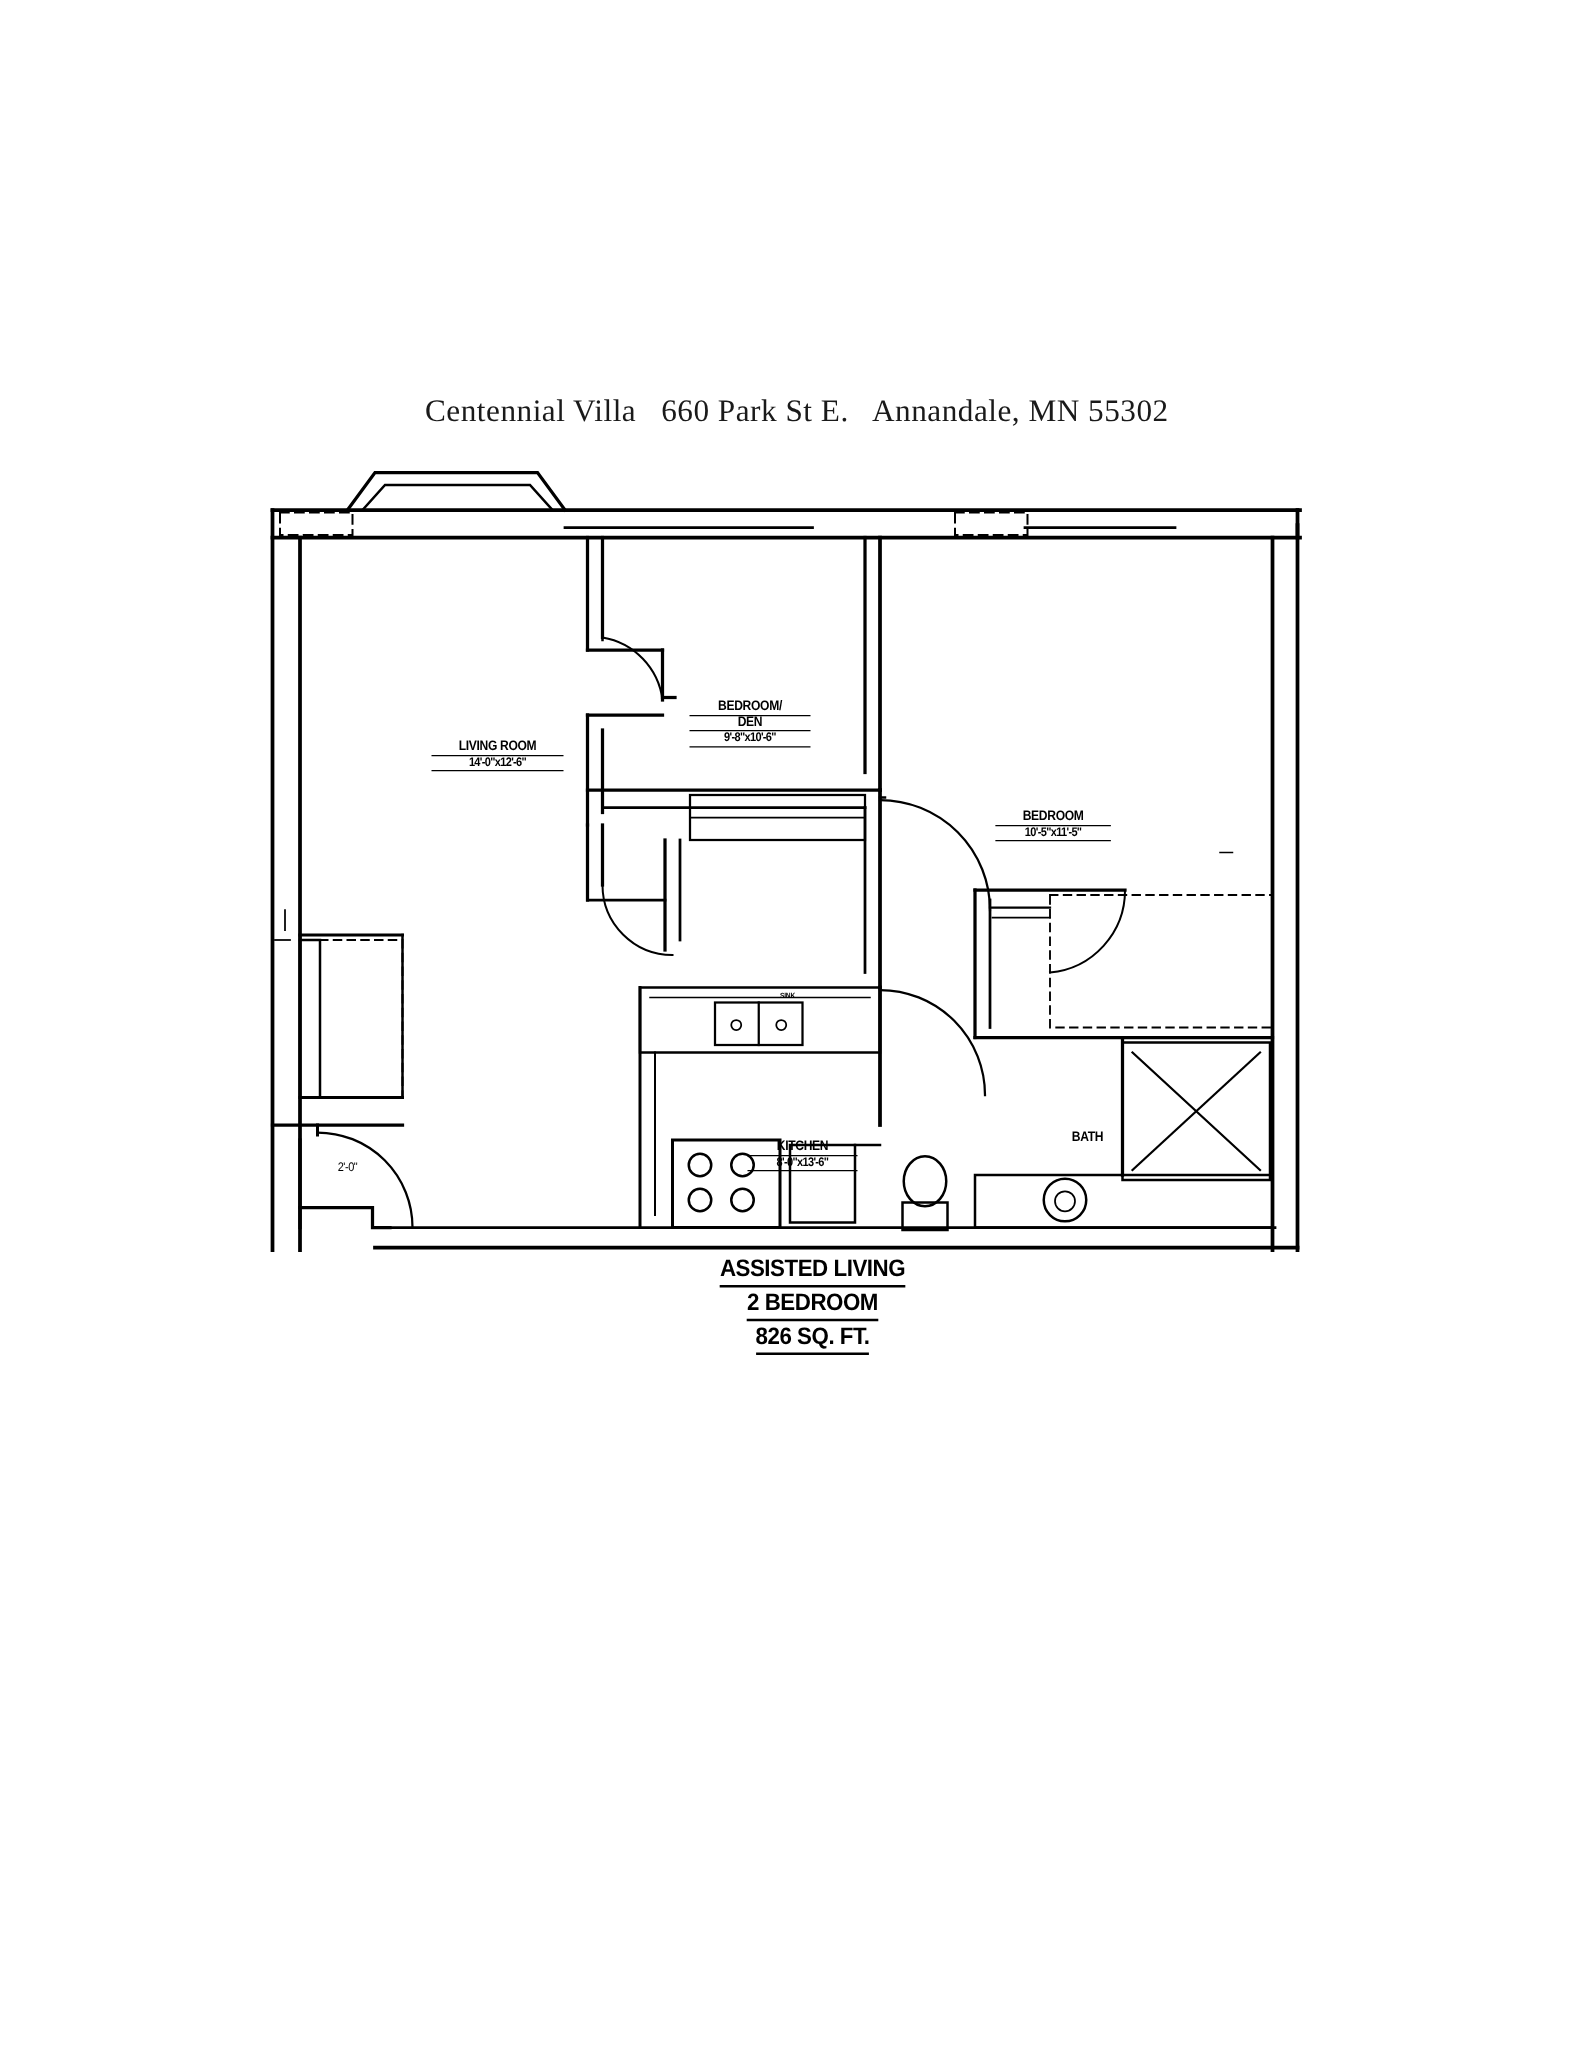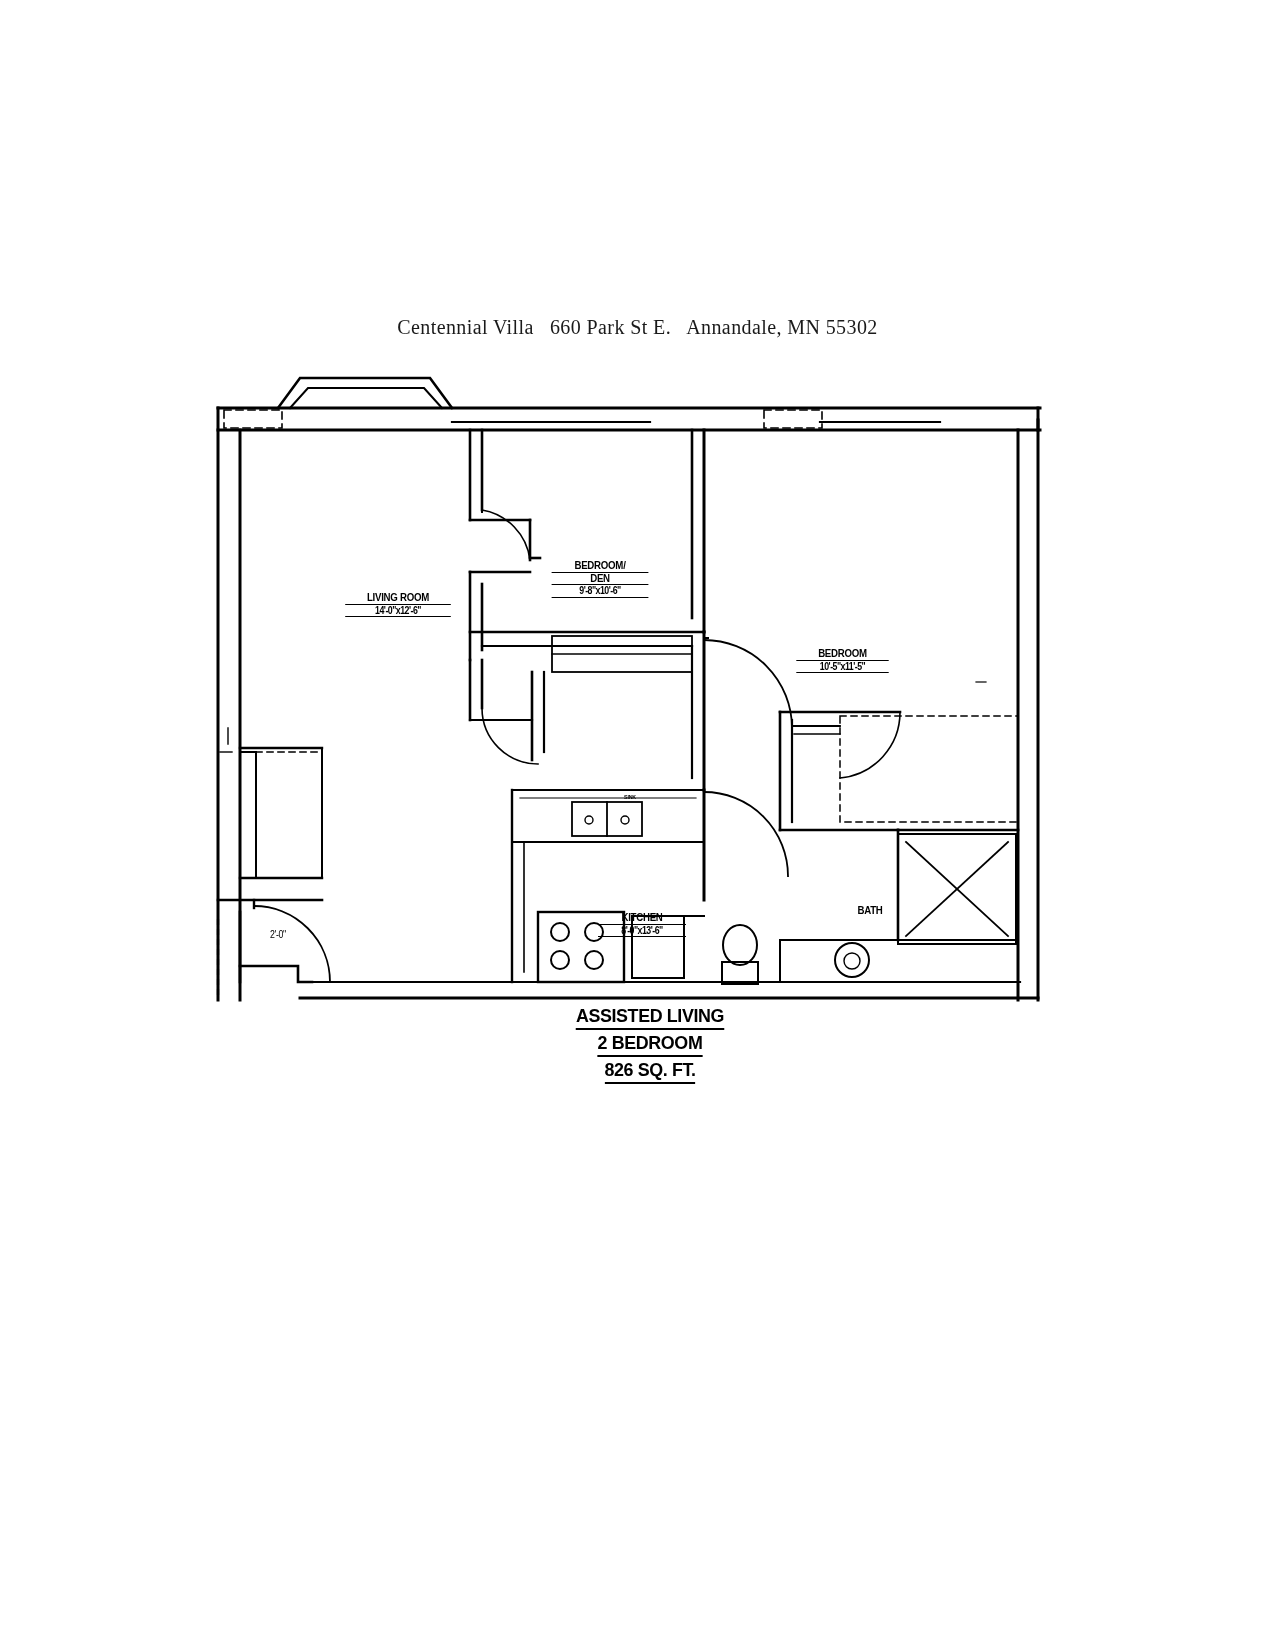--- a/index.html
+++ b/index.html
@@ -12,21 +12,21 @@
   }
   #sheet{position:absolute;inset:0;}
 
   
   .sheet-title{
     position:absolute;
     left:0;right:0;
     top:316px;
     text-align:center;
     font-family:"Liberation Serif", serif;
-    font-size:20px;
+    font-size:25px;
     letter-spacing:.4px;
     color:#1a1a1a;
     white-space:pre;
   }
 
   
   .plan{
     position:absolute;
     left:180px;
     top:360px;

